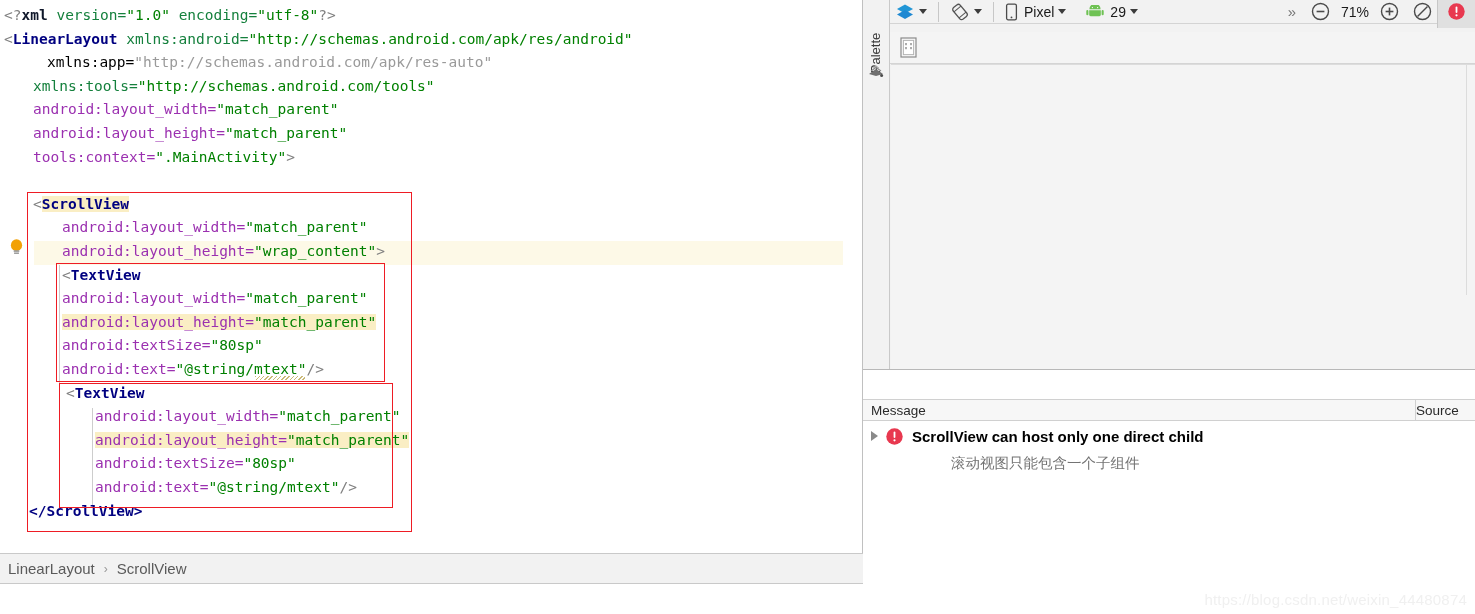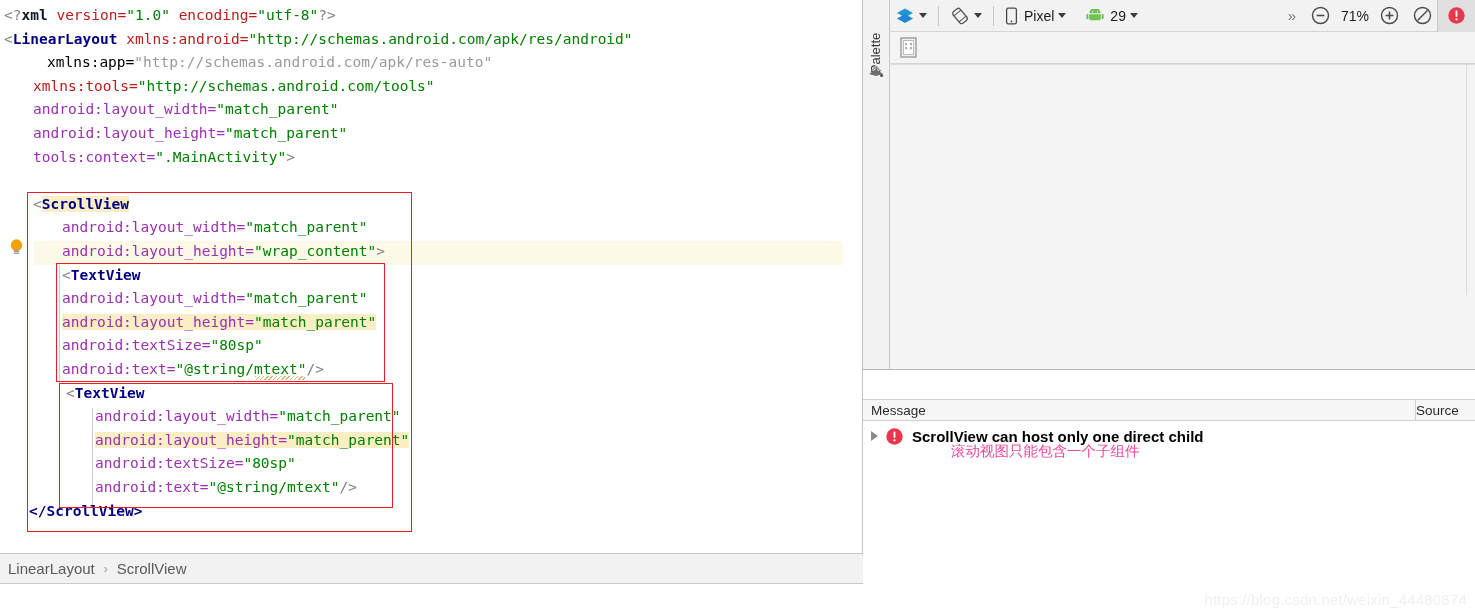--- a/index.html
+++ b/index.html
@@ -33,21 +33,21 @@
     line-height: 23.6px;
     white-space: pre;
     color: #000;
   }
   .ln { position: absolute; left: 0; height: 23.6px; white-space: pre; }
   
   .t-punc  { color: #808080; }
   .t-tag   { color: #000080; font-weight: bold; }
   .t-attr  { color: #9b30b0; }
   .t-attr-dim { color: #000000; margin-left: 14px; }
-  .t-eq    { color: #b91c1c; }
+  .t-eq    { color: #15803d; }
   .t-val   { color: #008000; }
   .t-val-dim { color: #9a9a9a; }
   .t-decl  { color: #0f172a; font-weight: bold; }
   .hl-ident { background: #faeec4; }
 
   
   .row-hl {
     position: absolute; left: 0; width: 863px; height: 23.6px;
     background: #fdf9e7;
   }
@@ -116,21 +116,21 @@
   #palette-label {
     position: absolute; left: -17px; top: 44px;
     width: 62px; height: 18px;
     transform: rotate(-90deg);
     font-size: 13px; color: #3b3b3b;
     text-align: center;
   }
   #palette-icon { position: absolute; left: 5px; top: 64px; width: 16px; height: 14px; }
 
   #dp-toolbar {
-    position: absolute; left: 27px; top: 0; width: 585px; height: 32px;
+    position: absolute; left: 27px; top: 0; width: 585px; height: 24px;
     background: #f2f2f2; border-bottom: 1px solid #d4d4d4;
     display: flex; align-items: center;
   }
   .tb-item { display: flex; align-items: center; height: 32px; padding: 0 5px; }
   .tb-sep { width: 1px; height: 20px; background: #c7c7c7; margin: 0 6px; }
   .caret { width: 0;height: 0;border-left: 4.5px solid transparent;border-right: 4.5px solid transparent;border-top: 5.5px solid #3c3c3c; margin-left: 4px;}
   .tb-text { font-size: 14px; color: #1a1a1a; margin-left: 6px; }
   .tb-spacer { flex: 1; }
   .chev { font-size: 15px; color: #777; letter-spacing: -2px; }
   .zoomtxt { font-size: 14px; color: #1a1a1a; margin: 0 6px; }
@@ -177,22 +177,22 @@
   #err-row {
     position: absolute; left: 0; top: 51px; width: 612px; height: 30px;
     display: flex; align-items: center;
   }
   #err-expander {
     width: 22px; display:flex; align-items:center; justify-content:center;
   }
   .tri-right { width:0;height:0;border-top:5px solid transparent;border-bottom:5px solid transparent;border-left:7px solid #8a8a8a;}
   #err-title { font-size: 15px; font-weight: bold; color: #000; margin-left: 8px; }
   #err-detail {
-    position: absolute; left: 88px; top: 72px;
-    font-size: 14.5px; color: #ec4899;
+    position: absolute; left: 88px; top: 84px;
+    font-size: 14.5px; color: #737373;
     font-family: "DejaVu Sans", sans-serif;
   }
 
   
   #watermark {
     position: absolute; right: 8px; bottom: 6px;
     font-size: 15px; color: #f0f0f0;
     letter-spacing: .2px;
     user-select: none;
   }

